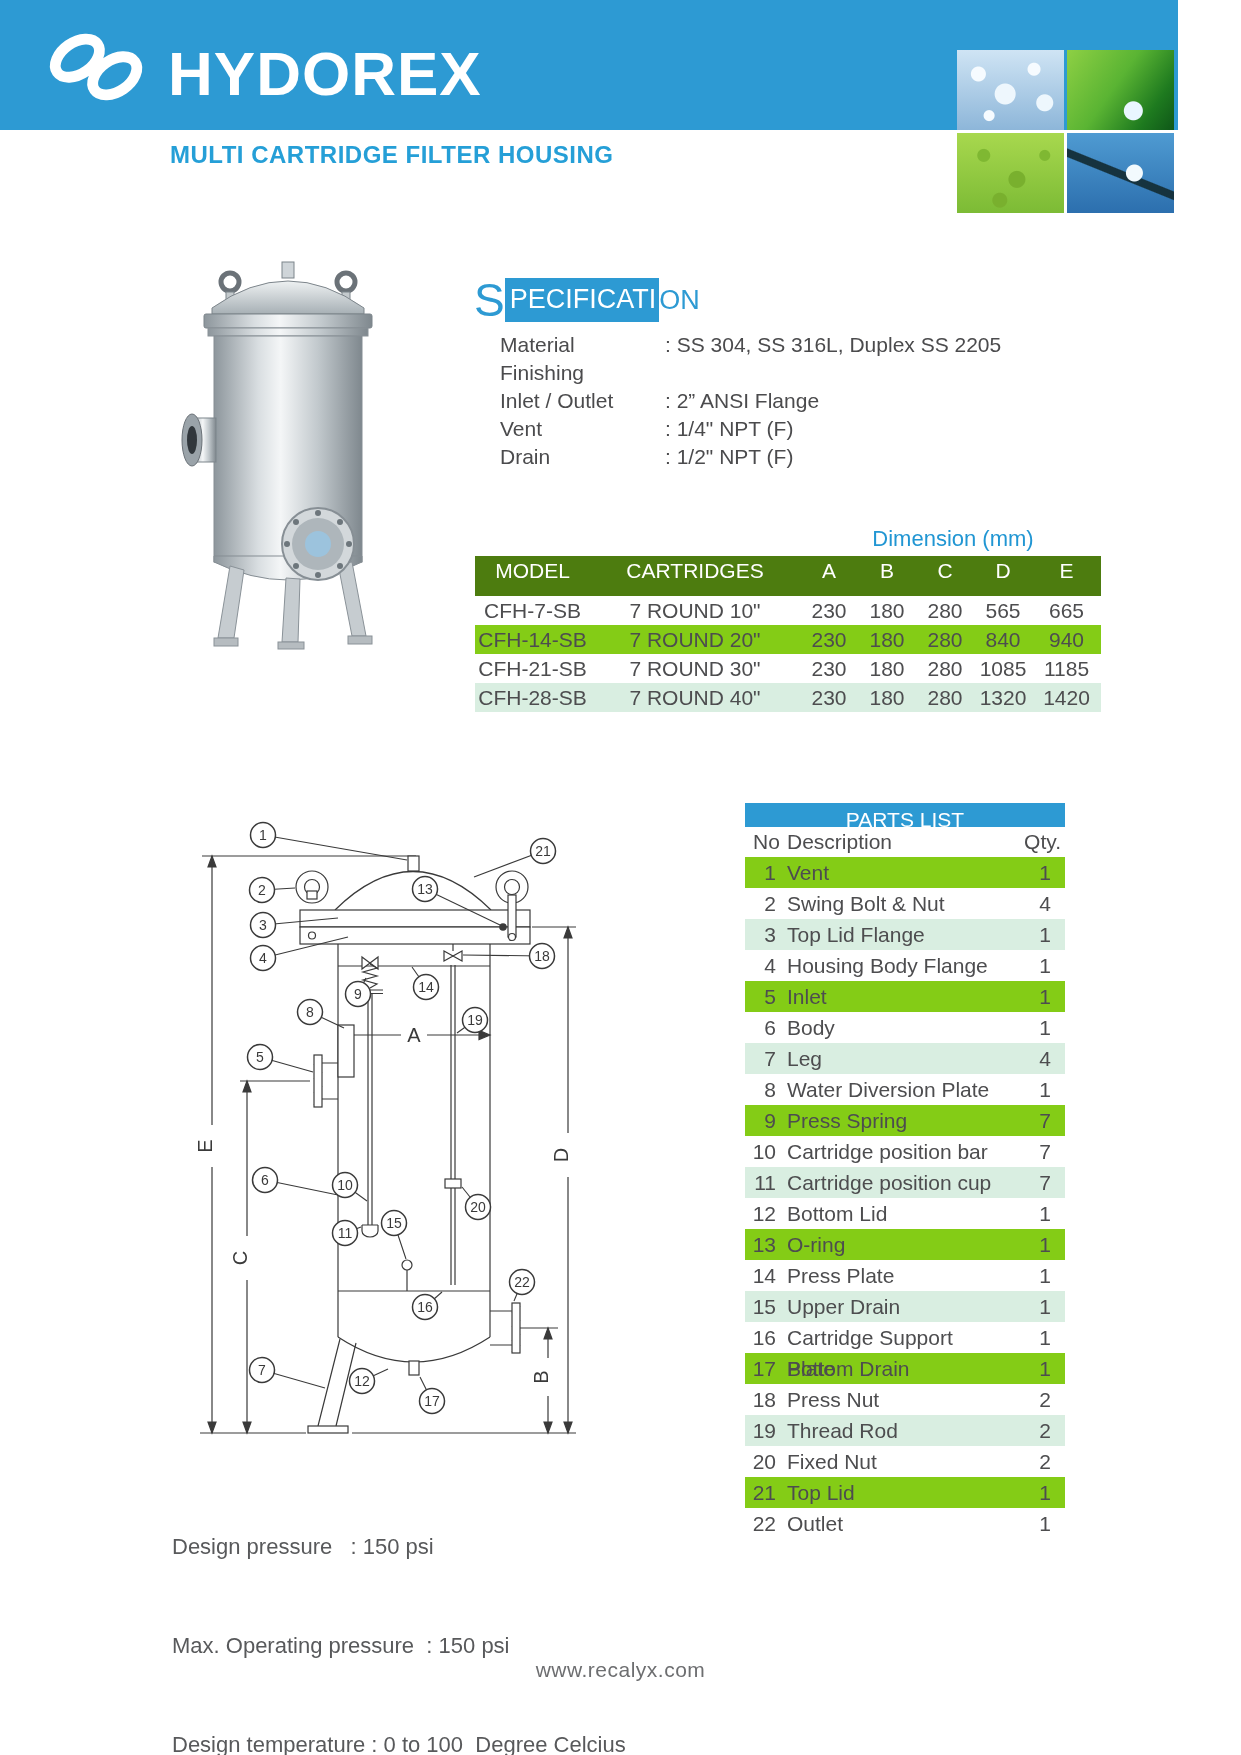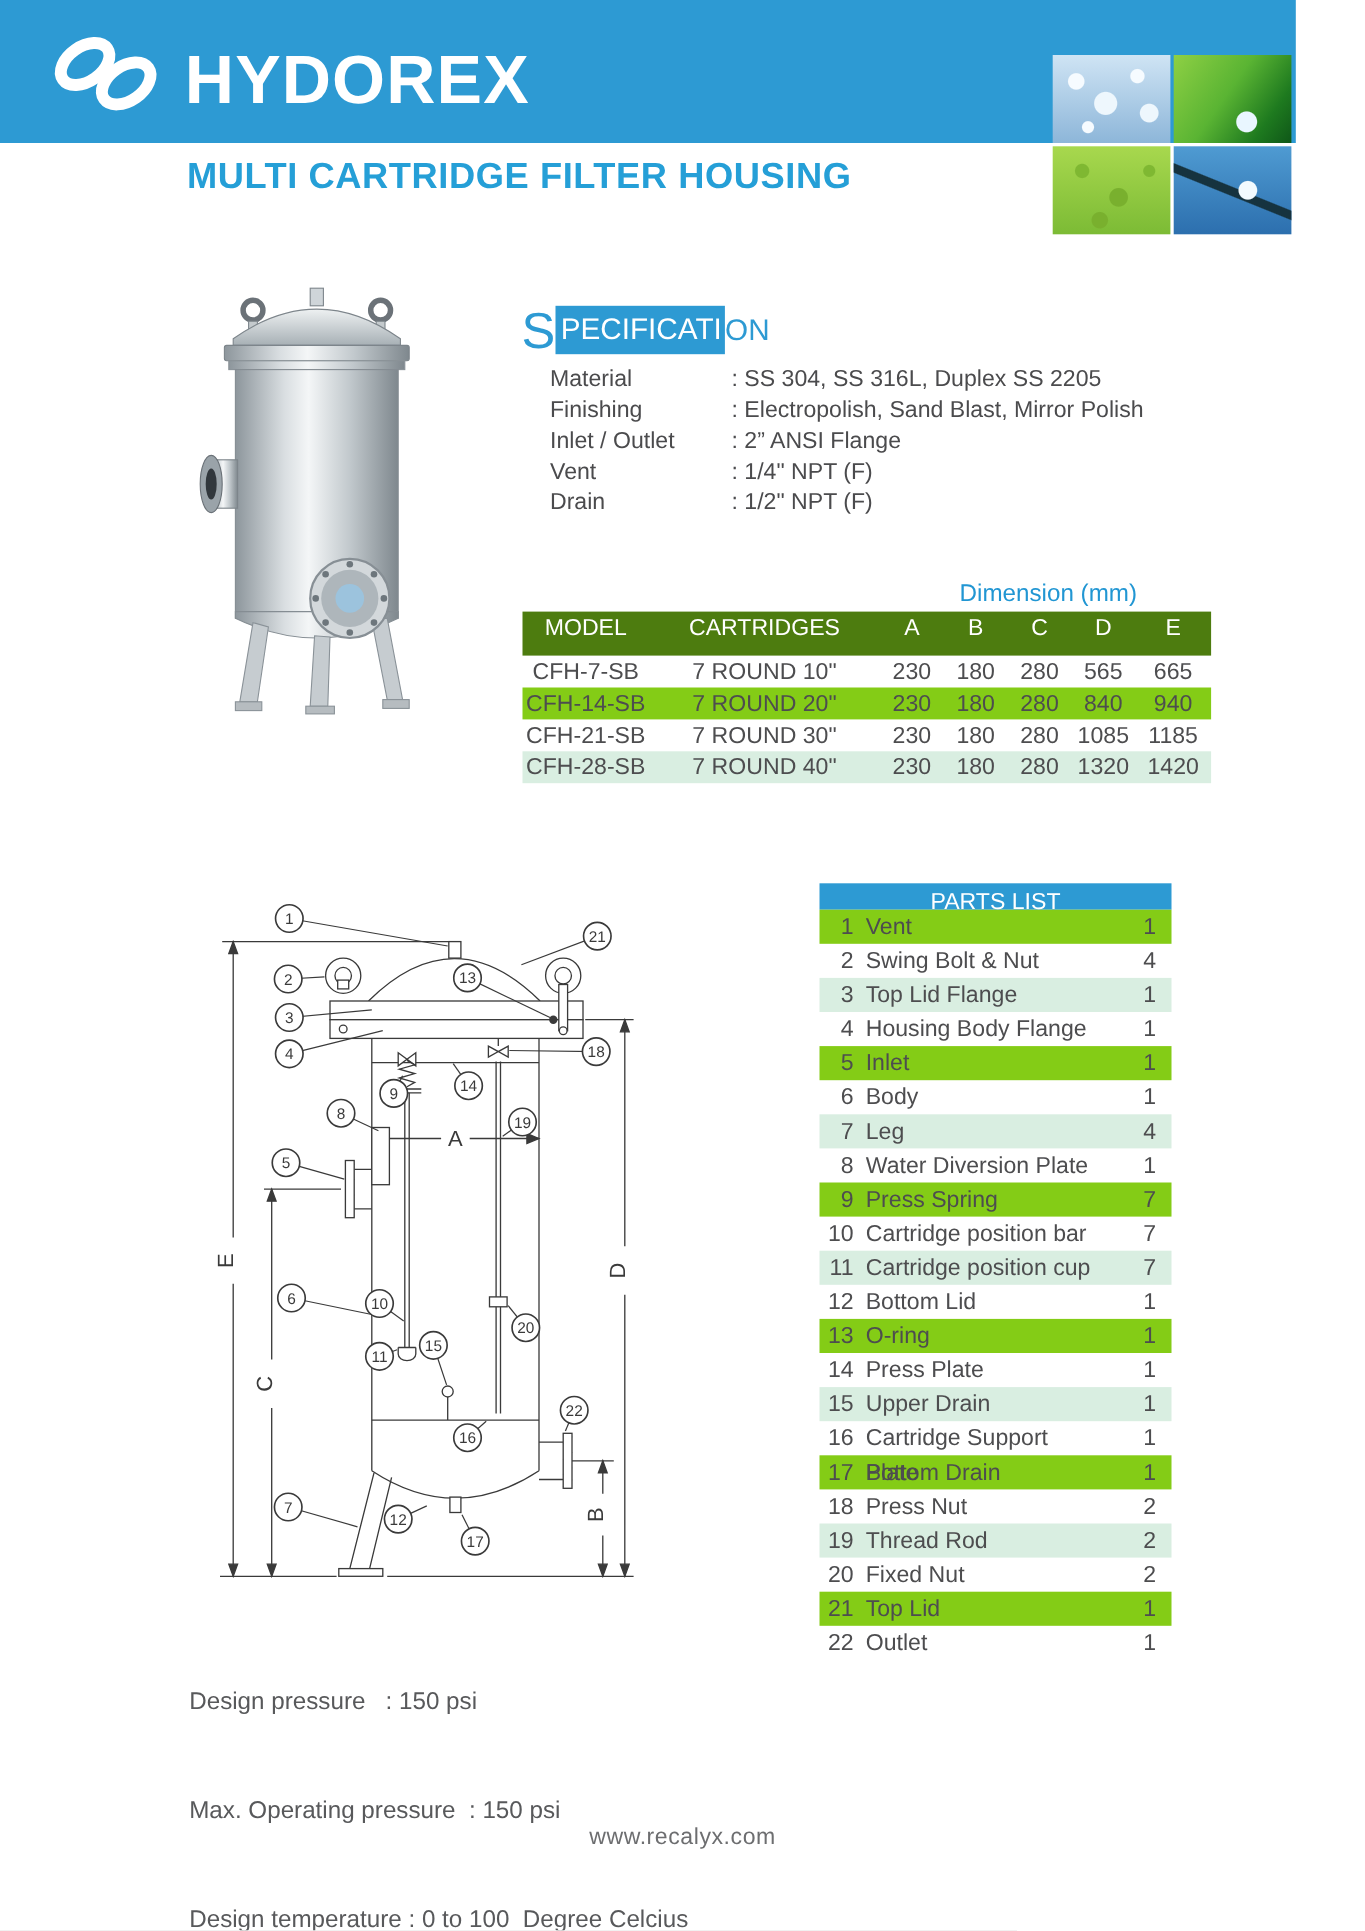--- a/index.html
+++ b/index.html
@@ -3,21 +3,21 @@
 <meta charset="utf-8">
 <style>
   html,body{margin:0;padding:0;background:#e8e8e8;}
   #page{position:relative;width:1241px;height:1755px;background:#fff;margin:0 auto;
         font-family:"Liberation Sans", sans-serif;color:#4d4d4f;overflow:hidden;}
 
   
   .band{position:absolute;left:0;top:0;width:1178px;height:130px;background:#2d9ad3;}
   .logo{position:absolute;left:40px;top:24px;width:118px;height:86px;}
   .brand{position:absolute;left:168px;top:38px;font-size:62px;font-weight:bold;color:#fff;letter-spacing:1px;}
-  .subtitle{position:absolute;left:170px;top:141px;font-size:33px;font-weight:600;color:#259fd7;letter-spacing:.5px;}
+  .subtitle{position:absolute;left:170px;top:141px;font-size:24px;font-weight:600;color:#259fd7;letter-spacing:.5px;}
 
   
   .grid{position:absolute;left:957px;top:50px;width:220px;display:grid;
         grid-template-columns:107px 107px;grid-auto-rows:80px;gap:3px;}
   .tile{width:107px;height:80px;}
   .t1{background:
       radial-gradient(circle at 20% 30%, #f6fbff 0 7px, rgba(246,251,255,0) 8px),
       radial-gradient(circle at 45% 55%, #eef7fd 0 10px, rgba(238,247,253,0) 11px),
       radial-gradient(circle at 72% 24%, #f6fbff 0 6px, rgba(246,251,255,0) 7px),
       radial-gradient(circle at 82% 66%, #eef7fd 0 8px, rgba(238,247,253,0) 9px),
@@ -156,21 +156,20 @@
       <span class="spec-box">PECIFICATI</span>
       <span class="spec-on">ON</span>
   </div>
   <div id="spec-rows">
       <div class="spec-row">
         <span class="spec-label">Material</span>
         <span class="spec-value">: SS 304, SS 316L, Duplex SS 2205</span>
       </div>
       <div class="spec-row">
         <span class="spec-label">Finishing</span>
-        <span class="spec-value">: Electropolish, Sand Blast, Mirror Polish</span>
       </div>
       <div class="spec-row">
         <span class="spec-label">Inlet / Outlet</span>
         <span class="spec-value">: 2” ANSI Flange</span>
       </div>
       <div class="spec-row">
         <span class="spec-label">Vent</span>
         <span class="spec-value">: 1/4" NPT (F)</span>
       </div>
       <div class="spec-row">
@@ -223,20 +222,25 @@
         <span class="dt-cell">230</span>
         <span class="dt-cell">180</span>
         <span class="dt-cell">280</span>
         <span class="dt-cell">1320</span>
         <span class="dt-cell">1420</span>
       </div>
     </div>
 
   <div class="parts">
     <div class="pl-title">PARTS LIST</div>
+    <div class="pl-head">
+      <span class="pl-no">No</span>
+      <span class="pl-desc">Description</span>
+      <span class="pl-qty">Qty.</span>
+    </div>
     <div id="parts-rows">
         <div class="pl-row bg-blue">
           <span class="pl-no">1</span>
           <span class="pl-desc">Vent</span>
           <span class="pl-qty">1</span>
         </div>
         <div class="pl-row">
           <span class="pl-no">2</span>
           <span class="pl-desc">Swing Bolt &amp; Nut</span>
           <span class="pl-qty">4</span>

